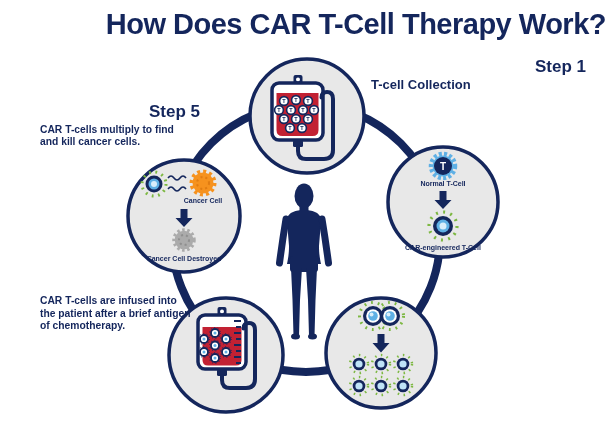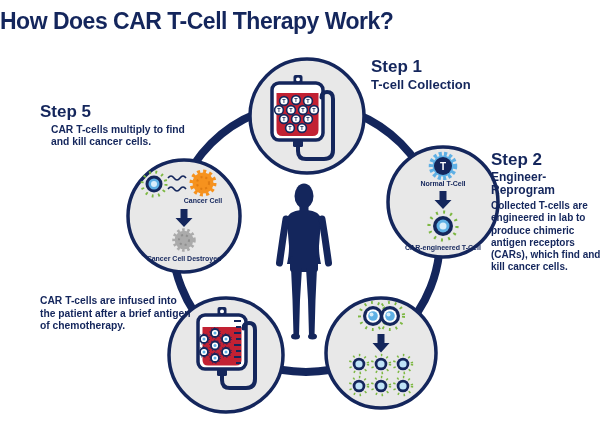--- a/index.html
+++ b/index.html
@@ -1,26 +1,26 @@
 <!DOCTYPE html>
 <html><head>
 <meta charset="utf-8">
 <style>
   html,body{margin:0;padding:0;background:#fff;}
   .stage{
     position:relative;width:606px;height:429px;background:#ffffff;overflow:hidden;
     font-family:"Liberation Sans",sans-serif;color:#14265c;
   }
   .main-title{
-    position:absolute;top:8px;left:0;right:0;text-align:left;
-    font-size:23px;font-weight:bold;letter-spacing:-0.5px;color:#14265c;
+    position:absolute;top:8px;left:0;right:0;text-align:right;
+    font-size:29px;font-weight:bold;letter-spacing:-0.5px;color:#14265c;
   }
   svg.diagram{position:absolute;left:0;top:0;}
   .step-block{position:absolute;color:#14265c;}
-  .step-title{font-size:17px;font-weight:bold;line-height:1.1;}
+  .step-title{font-size:17px;font-weight:bold;line-height:1.1;text-align:right;}
   .step-sub{font-size:13px;font-weight:bold;line-height:1.15;margin-top:1px;}
   .step-desc{font-size:10.3px;font-weight:bold;line-height:1.22;margin-top:2px;}
   svg text{font-family:"Liberation Sans",sans-serif;font-weight:bold;}
   .cell-label{font-size:7px;fill:#14265c;}
 </style>
 </head>
 <body>
 
 <div class="stage">
 
@@ -246,29 +246,24 @@
       </g>
       <text class="cell-label" x="184" y="261" text-anchor="middle">Cancer Cell Destroyed</text>
     </g>
   </svg>
 
   <div class="step-block" style="left:371px;top:58px;width:215px;">
     <div class="step-title">Step 1</div>
     <div class="step-sub">T-cell Collection</div>
   </div>
 
-  <div class="step-block" style="left:491px;top:151px;width:112px;">
-    <div class="step-title">Step 2</div>
-    <div class="step-sub" style="font-size:12px;">Engineer-Reprogram</div>
-    <div class="step-desc" style="font-size:10px;">Collected T-cells are engineered in lab to produce chimeric antigen receptors (CARs), which find and kill cancer cells.</div>
-  </div>
 
 
   <div class="step-block" style="left:40px;top:293px;width:152px;">
     <div class="step-desc">CAR T-cells are infused into the patient after a brief antigen of chemotherapy.</div>
   </div>
 
   <div class="step-block" style="left:40px;top:103px;width:160px;">
     <div class="step-title">Step 5</div>
-    <div class="step-desc" style="width:135px;margin-left:11px;">CAR T-cells multiply to find and kill cancer cells.</div>
+    <div class="step-desc" style="width:135px;">CAR T-cells multiply to find and kill cancer cells.</div>
   </div>
 
 </div>
 
 </body></html>

